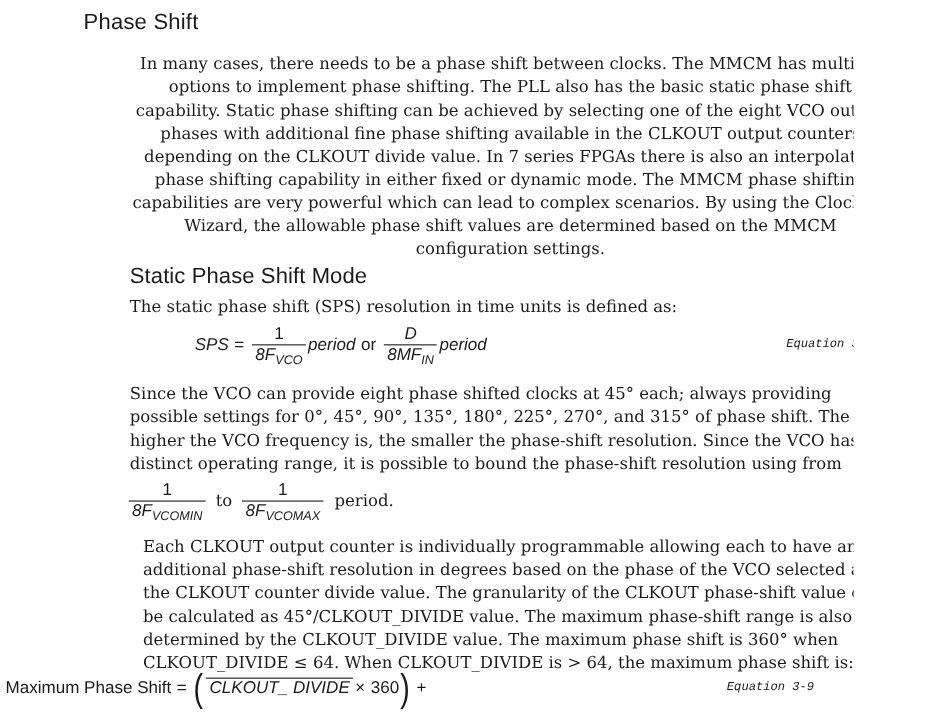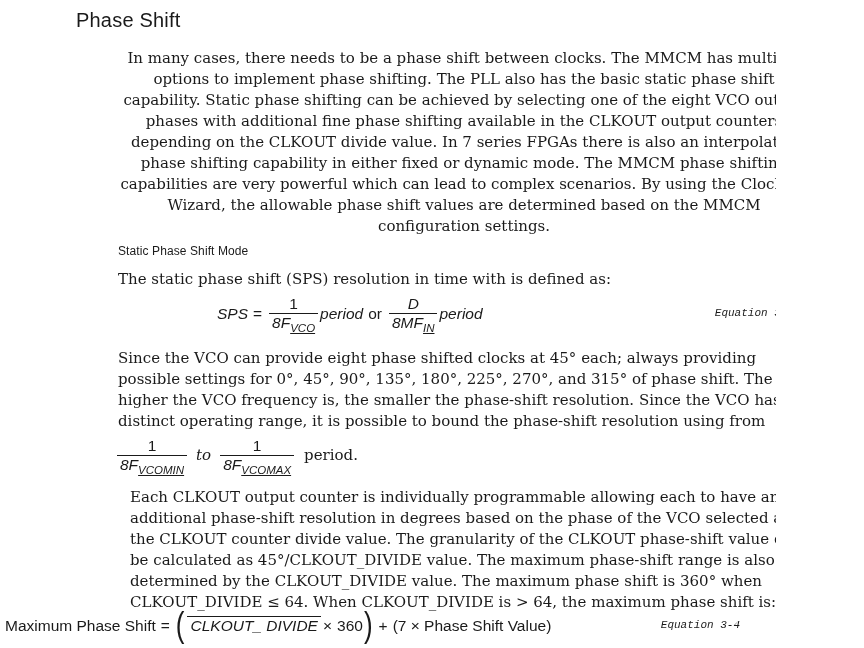--- a/index.html
+++ b/index.html
@@ -21,33 +21,33 @@
     font-size: 20px;
     line-height: 24px;
     font-weight: 500;
     letter-spacing: 0.2px;
   }
   .content { margin-left: 118px; width: 692px; }
   .content p.body-para { margin-top: 16px; text-align: center; }
   h2.doc-h2 {
     margin-top: 4px;
     font-family: "Liberation Sans", sans-serif;
-    font-size: 12px;
+    font-size: 20px;
     line-height: 20px;
     font-weight: 500;
     letter-spacing: 0.1px;
   }
   p.tight { margin-top: 8px; }
   p.mid { margin-top: 13px; }
   p.mid2 { margin-top: 9px; margin-left: 12px; }
 
   
   .eq-row { display: flex; align-items: center; }
   .eq33 { margin-top: 1px; height: 44px; padding-right: 16px; }
-  .eq33 .eq-body { margin-left: 99px; justify-content: center; }
+  .eq33 .eq-body { margin-left: 59px; justify-content: center; }
   .eq-body { display: inline-flex; align-items: center; white-space: nowrap; }
   .mvar {
     font-family: "Liberation Sans", sans-serif;
     font-style: italic;
     font-size: 15.5px;
   }
   .mup {
     font-family: "Liberation Sans", sans-serif;
     font-style: normal;
     font-size: 15.5px;
@@ -67,37 +67,36 @@
     padding: 0 3px;
     border-top: 1.4px solid #1a1a1a;
   }
   .msub {
     font-size: 11.5px;
     font-family: "Liberation Sans", sans-serif;
     font-style: italic;
     position: relative;
     top: 4px;
     line-height: 0;
-    text-decoration: underline;
   }
   .eq-label {
     margin-left: auto;
     font-family: Liberation Mono, monospace;
     font-style: italic;
     font-size: 11px;
     white-space: nowrap;
   }
   
   .bound-line {
     display: flex;
     align-items: center;
     height: 46px;
     margin-left: -3px;
   }
-  .serif-it { font-style: italic; margin: 0 7px; }
+  .serif-it { margin: 0 7px; }
   .serif-up { margin-left: 8px; text-align: center; }
 
   
   .eq34 {
     position: absolute;
     left: 5px;
     right: 0;
     bottom: 2px;
     height: 42px;
     padding-right: 36px;
@@ -119,21 +118,21 @@
 <div class="page">
 
   <h1 class="doc-h1">Phase Shift</h1>
 
   <div class="content">
 
     <p class="body-para">In many cases, there needs to be a phase shift between clocks. The MMCM has multiple options to implement phase shifting. The PLL also has the basic static phase shift capability. Static phase shifting can be achieved by selecting one of the eight VCO output phases with additional fine phase shifting available in the CLKOUT output counters depending on the CLKOUT divide value. In 7 series FPGAs there is also an interpolated phase shifting capability in either fixed or dynamic mode. The MMCM phase shifting capabilities are very powerful which can lead to complex scenarios. By using the Clocking Wizard, the allowable phase shift values are determined based on the MMCM configuration settings.</p>
 
     <h2 class="doc-h2">Static Phase Shift Mode</h2>
 
-    <p class="tight">The static phase shift (SPS) resolution in time with is defined as:</p>
+    <p class="tight">The static phase shift (SPS) resolution in time units is defined as:</p>
 
     <div class="eq-row eq33">
       <span class="eq-body">
         <span class="mvar">SPS</span>
         <span class="mup sp-l sp-r">=</span>
         <span class="frac">
           <span class="num mup">1</span>
           <span class="den mvar"><span>8F</span><span class="msub">VCO</span></span>
         </span>
         <span class="mvar">period</span>
@@ -171,18 +170,17 @@
       <span class="mup">Maximum Phase Shift</span>
       <span class="mup sp-l sp-r">=</span>
       <span class="bigparen">(</span>
       <span class="frac">
         <span class="den mvar">CLKOUT_ DIVIDE</span>
       </span>
       <span class="mup">×</span>
       <span class="mup sp-l">360</span>
       <span class="bigparen">)</span>
       <span class="mup sp-l sp-r">+</span>
-      <span class="mup">(7 × Phase Shift Value)</span>
     </span>
-    <span class="eq-label">Equation 3-4</span>
+    <span class="eq-label">Equation 3-9</span>
   </div>
 
 </div>
 
 </body></html>

